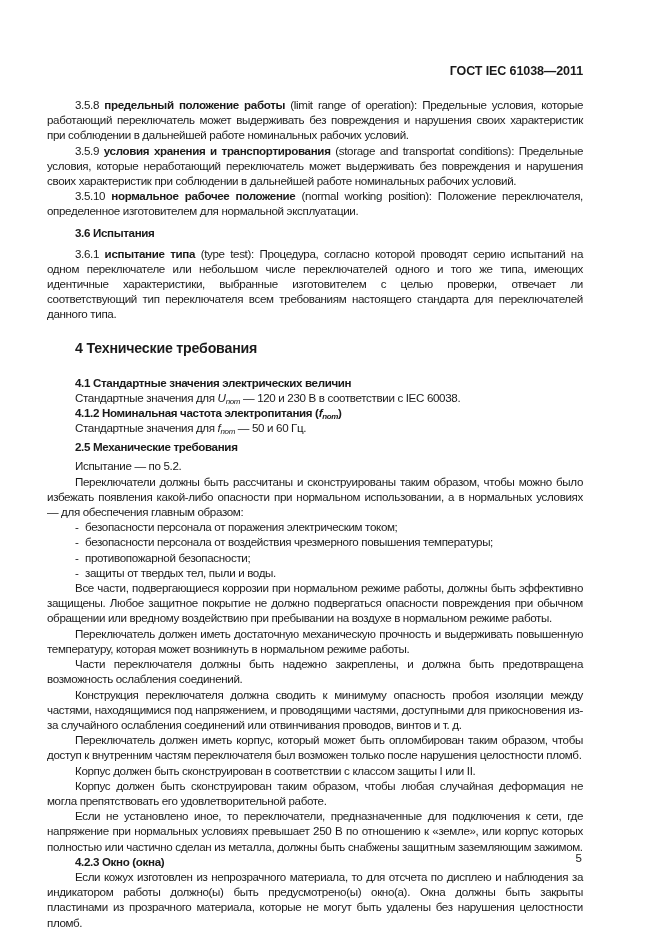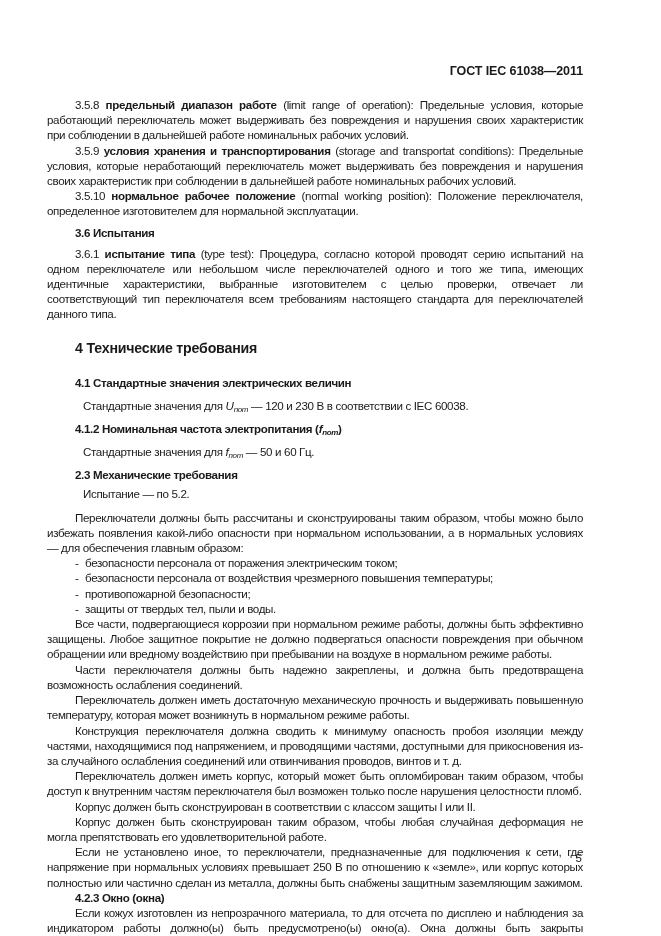--- a/index.html
+++ b/index.html
@@ -2,21 +2,21 @@
 <html><head>
 <meta charset="utf-8">
 <style>
   html, body { margin:0; padding:0; background:#ffffff; }
   body { width:661px; height:936px; position:relative; overflow:hidden;
          font-family:"Liberation Sans", sans-serif; color:#1a1a1a; }
   .page { position:absolute; left:0; top:0; width:661px; height:688px; }
   .hdr { position:absolute; top:64px; right:78px; font-size:12.5px; font-weight:bold; letter-spacing:-0.1px; }
   .body { position:absolute; left:47px; top:97px; width:536px; font-size:11.6px; line-height:15.2px; letter-spacing:-0.35px; }
   .p { margin:0; text-align:justify; text-indent:28px; }
-  .ind { padding-left:28px; text-indent:0; margin:8px; }
+  .ind { padding-left:28px; text-indent:0; margin:0; }
   .b { font-weight:bold; }
   .h1 { margin:17px 0 0 28px; font-size:14.2px; font-weight:bold; line-height:18px; letter-spacing:-0.2px; }
   .h2 { margin:18px 0 0 28px; font-weight:bold; line-height:15px; }
   .h2s { margin:5px 0 0 28px; font-weight:bold; line-height:15px; }
   .h3 { margin:0 0 0 28px; font-weight:bold; line-height:15.2px; }
   .gap { margin-top:4px; }
   .gap6 { margin-top:6px; }
   .li { margin:0; padding-left:28px; }
   .li .dash { display:inline-block; width:10px; }
   sub { font-size:8px; font-style:italic; vertical-align:-2px; line-height:0; }
@@ -24,50 +24,50 @@
   .pn { position:absolute; top:852px; right:79px; font-size:11.5px; }
 </style>
 </head>
 <body>
 
 <div class="page">
   <div class="hdr">ГОСТ IEC 61038—2011</div>
 
   <div class="body">
 
-    <p class="p"><span>3.5.8</span> <span class="b">предельный диапазон работе</span> <span>(limit range of operation):</span> <span>Предельные условия, которые работающий переключатель может выдерживать без повреждения и нарушения своих характеристик при соблюдении в дальнейшей работе номинальных рабочих условий.</span></p>
+    <p class="p"><span>3.5.8</span> <span class="b">предельный положение работы</span> <span>(limit range of operation):</span> <span>Предельные условия, которые работающий переключатель может выдерживать без повреждения и нарушения своих характеристик при соблюдении в дальнейшей работе номинальных рабочих условий.</span></p>
 
     <p class="p"><span>3.5.9</span> <span class="b">условия хранения и транспортирования</span> <span>(storage and transportat conditions):</span> <span>Предельные условия, которые неработающий переключатель может выдерживать без повреждения и нарушения своих характеристик при соблюдении в дальнейшей работе номинальных рабочих условий.</span></p>
 
     <p class="p"><span>3.5.10</span> <span class="b">нормальное рабочее положение</span> <span>(normal working position):</span> <span>Положение переключателя, определенное изготовителем для нормальной эксплуатации.</span></p>
 
     <div class="h2s" style="margin-top:6px">3.6 Испытания</div>
 
     <p class="p gap6"><span>3.6.1</span> <span class="b">испытание типа</span> <span>(type test):</span> <span>Процедура, согласно которой проводят серию испытаний на одном переключателе или небольшом числе переключателей одного и того же типа, имеющих идентичные характеристики, выбранные изготовителем с целью проверки, отвечает ли соответствующий тип переключателя всем требованиям настоящего стандарта для переключателей данного типа.</span></p>
 
     <div class="h1">4 Технические требования</div>
 
     <div class="h2">4.1 Стандартные значения электрических величин</div>
 
     <p class="ind"><span>Стандартные значения для </span><span class="it">U</span><sub>nom</sub><span> — 120 и 230 В в соответствии с IEC 60038.</span></p>
 
     <div class="h3"><span>4.1.2 Номинальная частота электропитания (</span><span class="it">f</span><sub>nom</sub><span>)</span></div>
     <p class="ind"><span>Стандартные значения для </span><span class="it">f</span><sub>nom</sub><span> — 50 и 60 Гц.</span></p>
 
-    <div class="h3 gap">2.3 Механические требования</div>
+    <div class="h3 gap">2.5 Механические требования</div>
     <p class="ind gap">Испытание — по 5.2.</p>
 
     <p class="p">Переключатели должны быть рассчитаны и сконструированы таким образом, чтобы можно было избежать появления какой-либо опасности при нормальном использовании, а в нормальных условиях — для обеспечения главным образом:</p>
     <p class="li"><span class="dash">-</span><span>безопасности персонала от поражения электрическим током;</span></p>
     <p class="li"><span class="dash">-</span><span>безопасности персонала от воздействия чрезмерного повышения температуры;</span></p>
     <p class="li"><span class="dash">-</span><span>противопожарной безопасности;</span></p>
     <p class="li"><span class="dash">-</span><span>защиты от твердых тел, пыли и воды.</span></p>
     <p class="p">Все части, подвергающиеся коррозии при нормальном режиме работы, должны быть эффективно защищены. Любое защитное покрытие не должно подвергаться опасности повреждения при обычном обращении или вредному воздействию при пребывании на воздухе в нормальном режиме работы.</p>
+    <p class="p">Переключатель должен иметь достаточную механическую прочность и выдерживать повышенную температуру, которая может возникнуть в нормальном режиме работы.</p>
     <p class="p">Части переключателя должны быть надежно закреплены, и должна быть предотвращена возможность ослабления соединений.</p>
-    <p class="p">Переключатель должен иметь достаточную механическую прочность и выдерживать повышенную температуру, которая может возникнуть в нормальном режиме работы.</p>
     <p class="p">Конструкция переключателя должна сводить к минимуму опасность пробоя изоляции между частями, находящимися под напряжением, и проводящими частями, доступными для прикосновения из-за случайного ослабления соединений или отвинчивания проводов, винтов и т. д.</p>
 
     <p class="p">Переключатель должен иметь корпус, который может быть опломбирован таким образом, чтобы доступ к внутренним частям переключателя был возможен только после нарушения целостности пломб.</p>
     <p class="p">Корпус должен быть сконструирован в соответствии с классом защиты I или II.</p>
     <p class="p">Корпус должен быть сконструирован таким образом, чтобы любая случайная деформация не могла препятствовать его удовлетворительной работе.</p>
     <p class="p">Если не установлено иное, то переключатели, предназначенные для подключения к сети, где напряжение при нормальных условиях превышает 250 В по отношению к «земле», или корпус которых полностью или частично сделан из металла, должны быть снабжены защитным заземляющим зажимом.</p>
 
     <div class="h3">4.2.3 Окно (окна)</div>
     <p class="p">Если кожух изготовлен из непрозрачного материала, то для отсчета по дисплею и наблюдения за индикатором работы должно(ы) быть предусмотрено(ы) окно(а). Окна должны быть закрыты пластинами из прозрачного материала, которые не могут быть удалены без нарушения целостности пломб.</p>
   </div>

